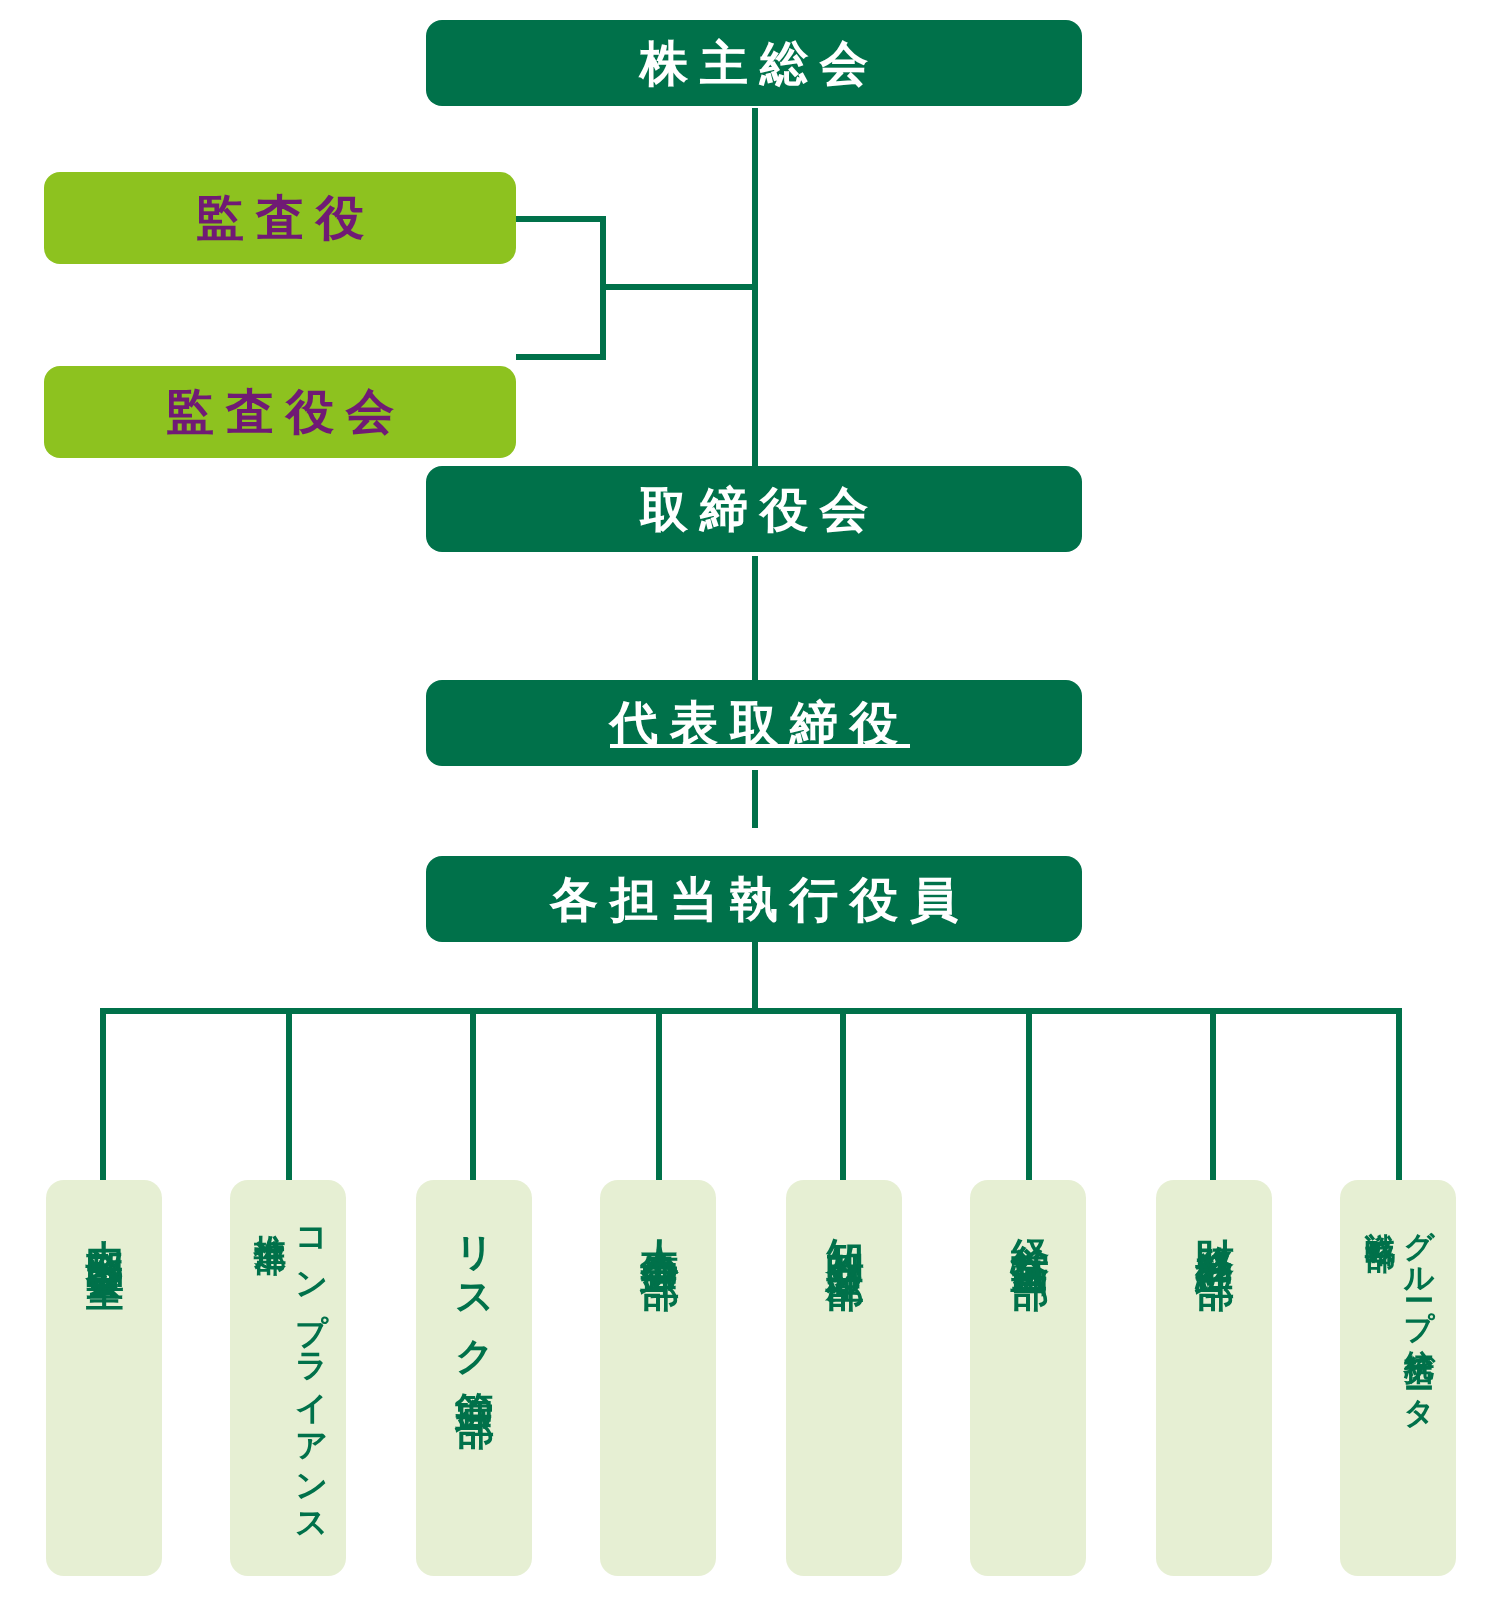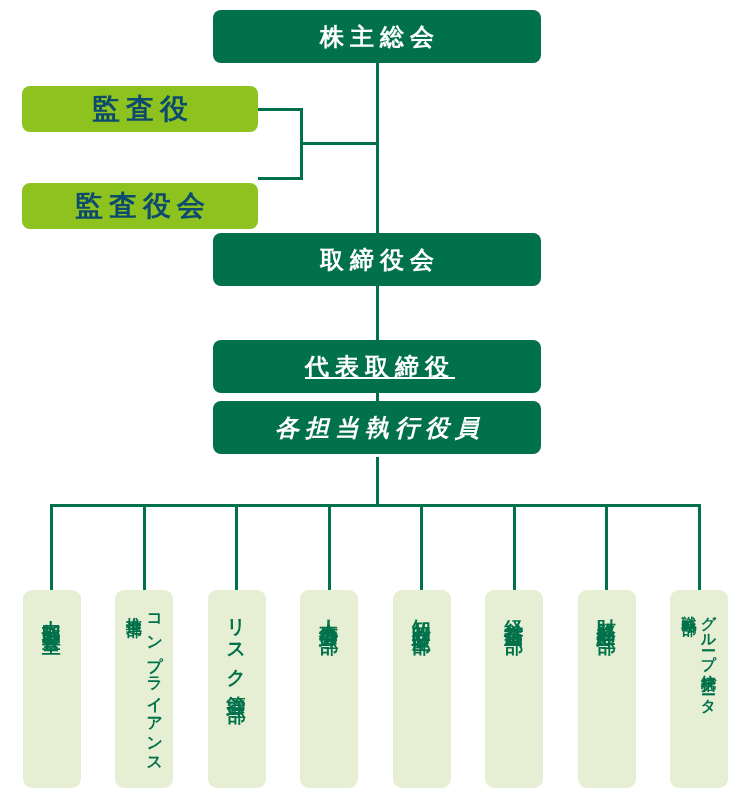--- a/index.html
+++ b/index.html
@@ -22,27 +22,27 @@
   .node-dark {
     background: #00714a;
     color: #ffffff;
     font-weight: bold;
     font-size: 24px;
     letter-spacing: 6px;
     padding-left: 6px;
   }
   .node-light {
     background: #8dc21f;
-    color: #0c4a6e;
+    color: #701a75;
     font-weight: bold;
-    font-size: 28px;
+    font-size: 24px;
     letter-spacing: 6px;
     padding-left: 6px;
   }
-  .node-main { left: 213px; width: 328px; height: 53px; }
+  .node-main { left: 213px; width: 328px; height: 43px; }
   .node-aud  { left: 22px;  width: 236px; height: 46px; }
   .line { position: absolute; background: #00714a; }
   .dept {
     position: absolute;
     width: 58px;
     height: 198px;
     top: 590px;
     background: #e6efd3;
     border-radius: 9px;
     display: flex;
@@ -91,21 +91,21 @@
 
   <div class="node node-dark node-main" style="top:10px;">
     <span>株主総会</span>
   </div>
   <div class="node node-dark node-main" style="top:233px;">
     <span>取締役会</span>
   </div>
   <div class="node node-dark node-main" style="top:340px;text-decoration:underline;">
     <span>代表取締役</span>
   </div>
-  <div class="node node-dark node-main" style="top:401px;font-style:italic;">
+  <div class="node node-dark node-main" style="top:428px;">
     <span>各担当執行役員</span>
   </div>
 
   <div class="node node-light node-aud" style="top:86px;">
     <span>監査役</span>
   </div>
   <div class="node node-light node-aud" style="top:155px;margin-top:28px;">
     <span>監査役会</span>
   </div>
 

